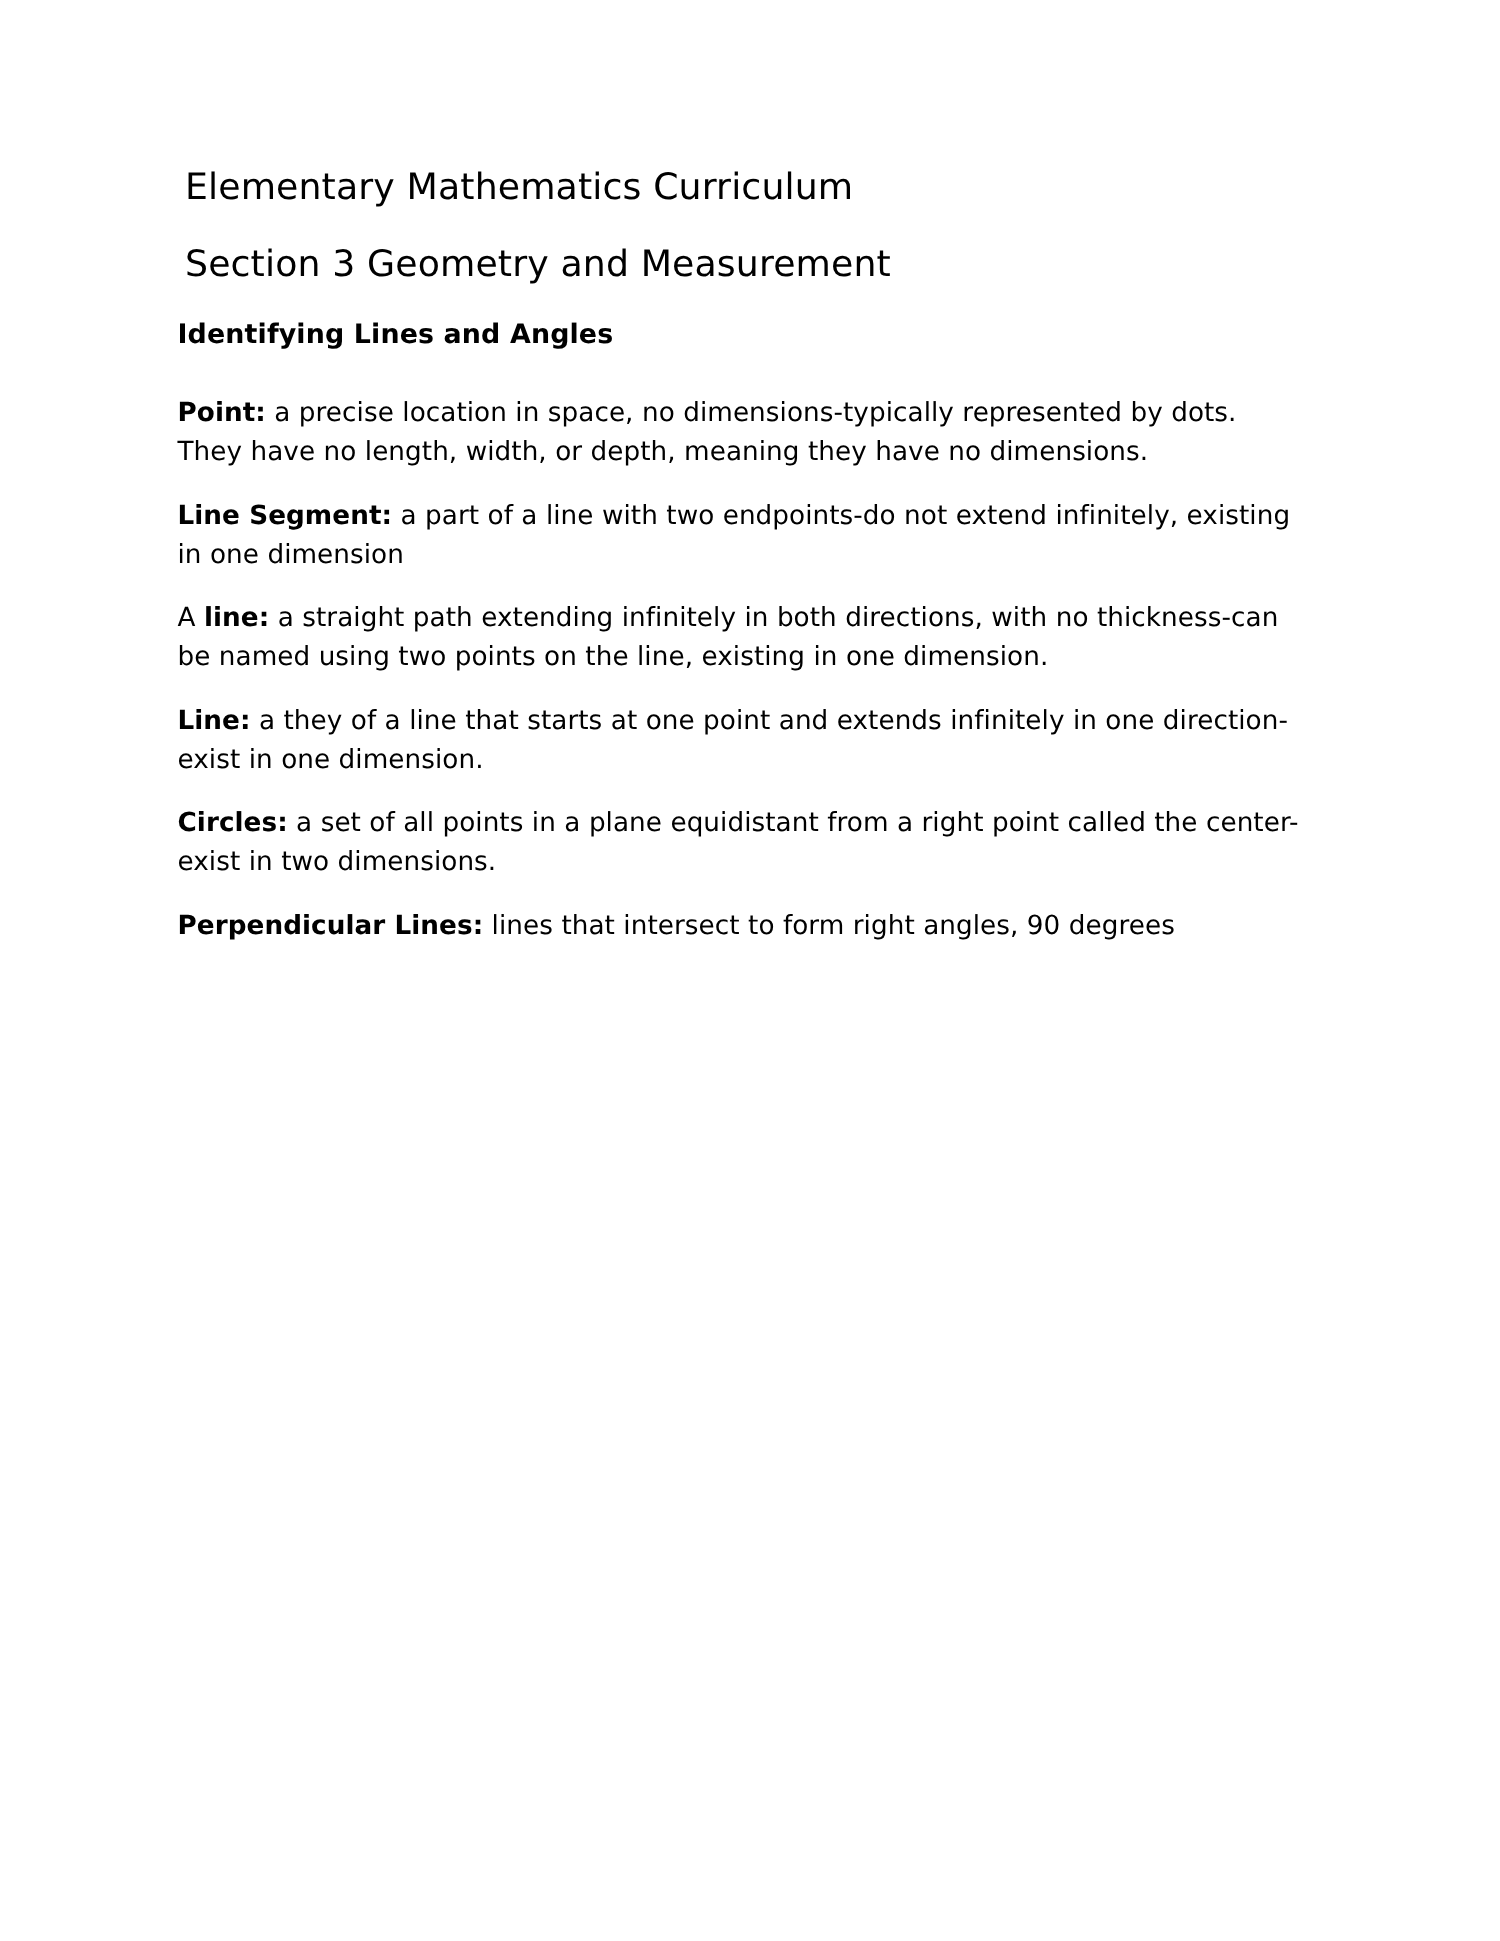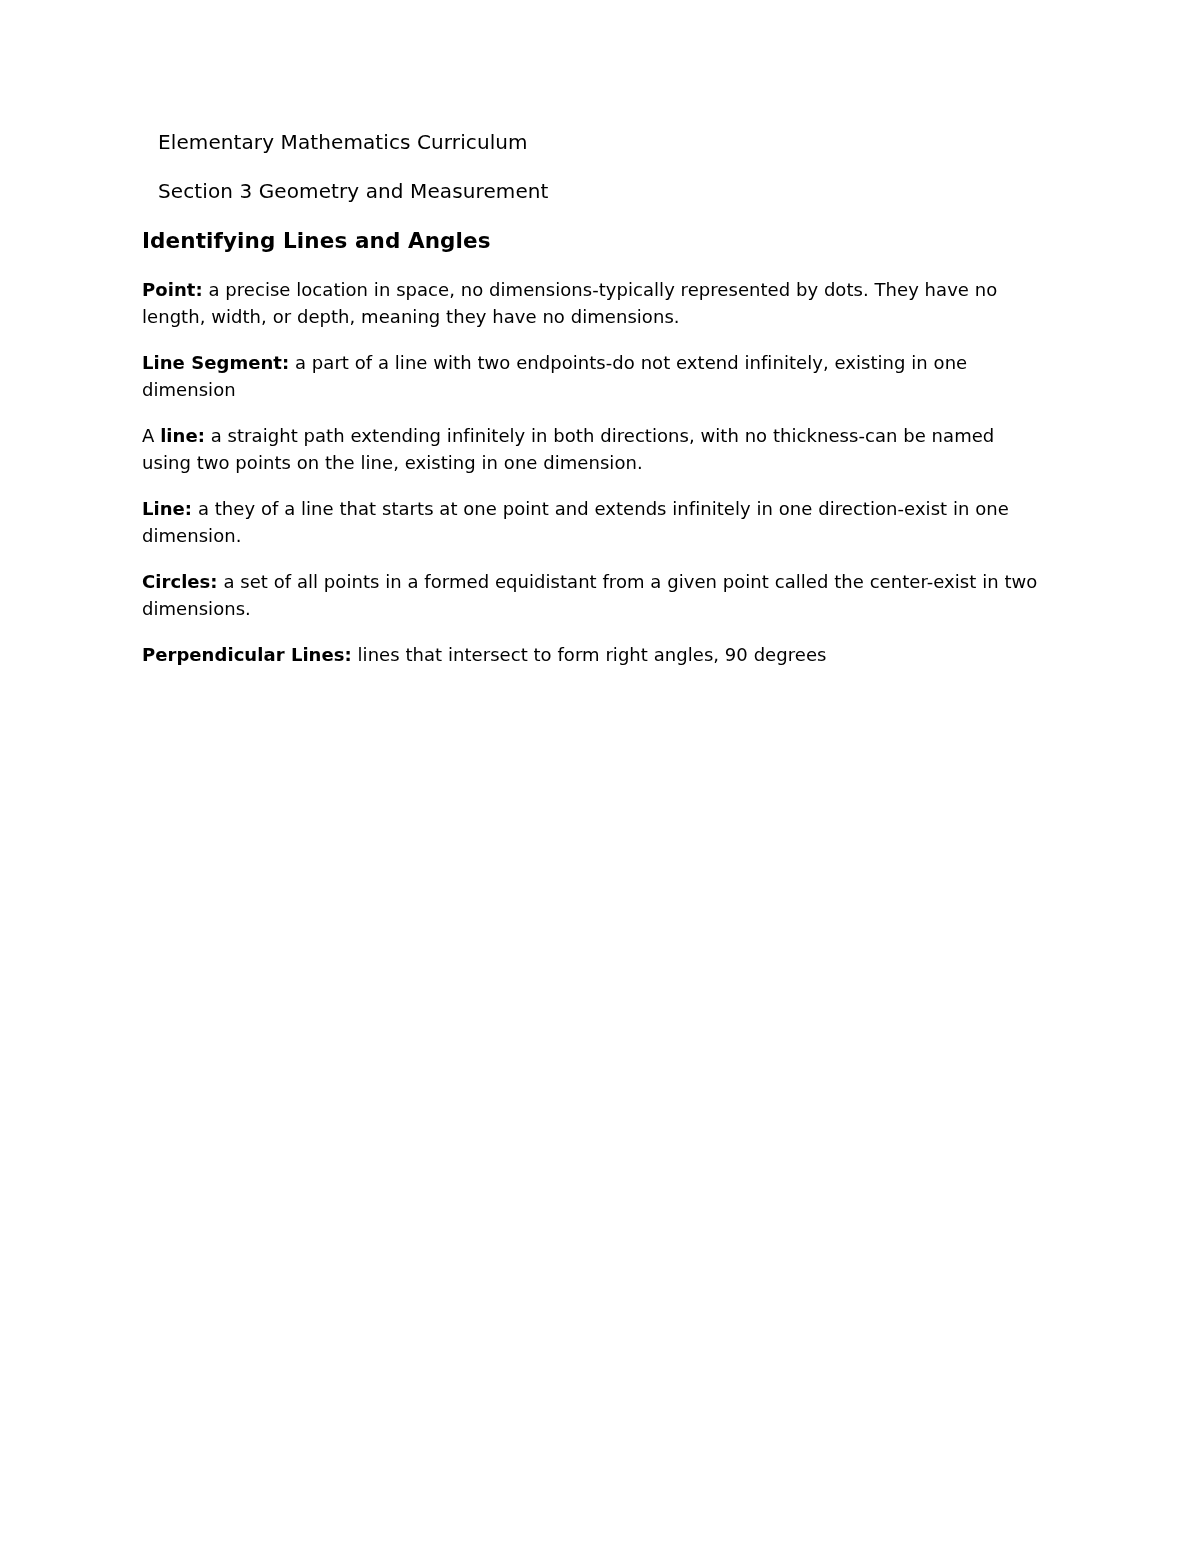--- a/index.html
+++ b/index.html
@@ -16,38 +16,38 @@
   }
   .page {
     box-sizing: border-box;
     width: 1200px;
     height: 1553px;
     padding: 128px 142px 0 142px;
     background: #ffffff;
     position: relative;
   }
   .doc-line {
-    font-size: 20px;
+    font-size: 29px;
     line-height: 1.48;
-    margin: 0 0 19px 16px;
+    margin: 0 0 19px 6px;
     letter-spacing: 0.1px;
     color: #000000;
   }
   .doc-line.plain {
     font-weight: normal;
   }
   .heading {
     font-size: 21.5px;
     font-weight: bold;
     line-height: 1.48;
-    margin: 0 0 19px 0;
+    margin: 0 0 31px 0;
     letter-spacing: 0.1px;
   }
   .para {
-    font-size: 18px;
+    font-size: 21px;
     line-height: 1.5;
     margin: 16px 0 19px 0;
     letter-spacing: 0.05px;
     max-width: 905px;
   }
   .para .lead {
     font-weight: bold;
   }
   .spacer-body {
     height: 0;
@@ -74,21 +74,21 @@
 
   <p class="para">
     <span class="pre">A </span><span class="lead">line:</span><span class="body"> a straight path extending infinitely in both directions, with no thickness-can be named using two points on the line, existing in one dimension.</span>
   </p>
 
   <p class="para">
     <span class="pre"></span><span class="lead">Line:</span><span class="body"> a they of a line that starts at one point and extends infinitely in one direction-exist in one dimension.</span>
   </p>
 
   <p class="para">
-    <span class="pre"></span><span class="lead">Circles:</span><span class="body"> a set of all points in a formed equidistant from a given point called the center-exist in two dimensions.</span>
+    <span class="pre"></span><span class="lead">Circles:</span><span class="body"> a set of all points in a plane equidistant from a right point called the center-exist in two dimensions.</span>
   </p>
 
 
   <p class="para">
     <span class="pre"></span><span class="lead">Perpendicular Lines:</span><span class="body"> lines that intersect to form right angles, 90 degrees</span>
   </p>
 
 
   <div class="spacer-body"></div>
 

